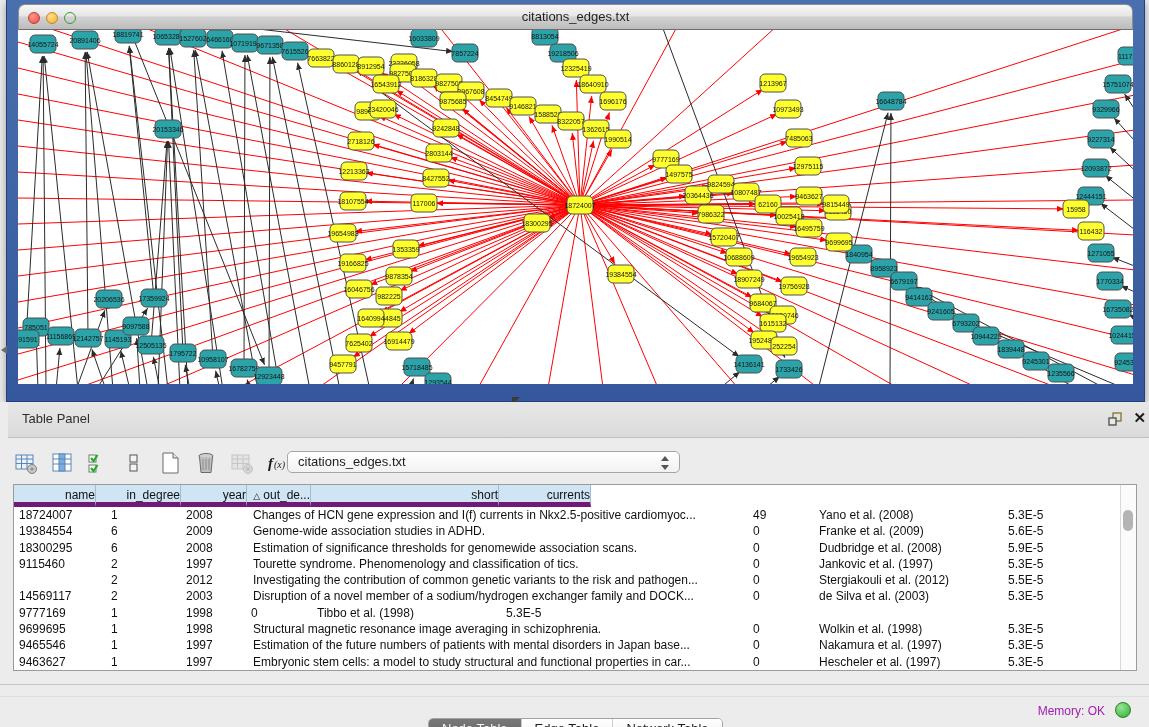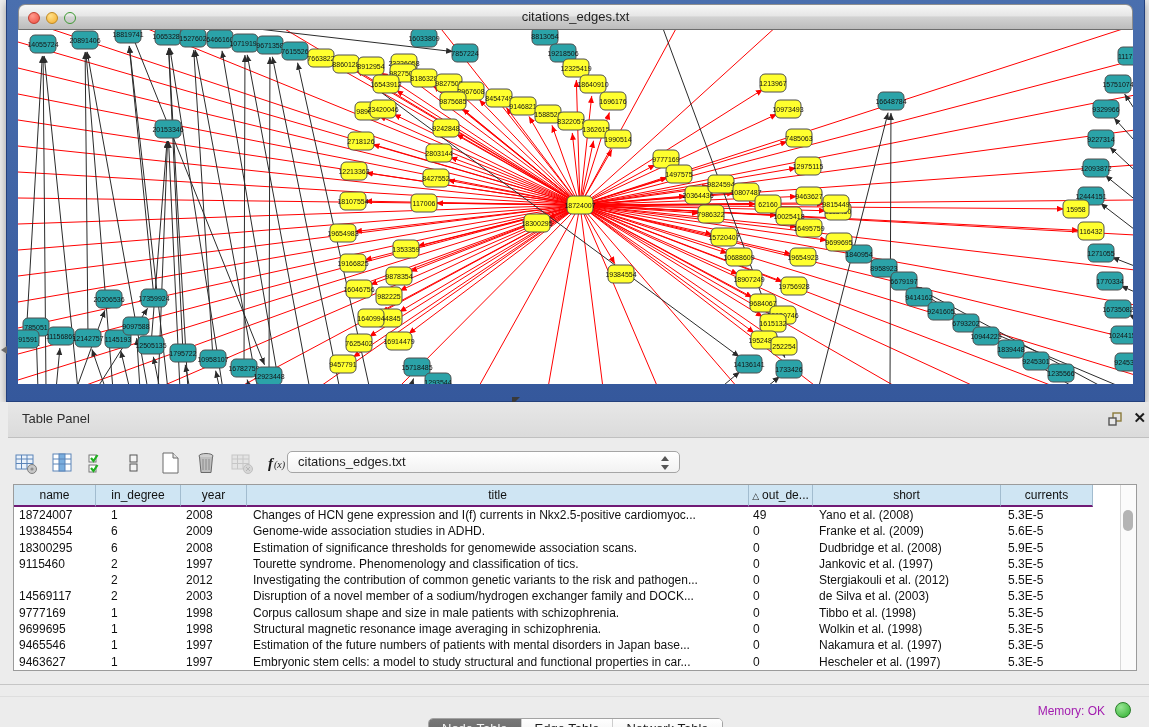--- a/index.html
+++ b/index.html
@@ -37,22 +37,22 @@
     border:1px solid #a5a5a5;border-radius:5px;background:linear-gradient(#ffffff,#f2f2f2);
     font-size:13px;color:#1d1d1d;line-height:20px;padding-left:10px;}
   .spinner{position:absolute;right:9px;top:3px;width:9px;height:16px;}
   .spinner i{position:absolute;left:0;width:0;height:0;border-left:4.5px solid transparent;border-right:4.5px solid transparent;}
   .spinner .up{top:1px;border-bottom:5px solid #555;}
   .spinner .dn{bottom:1px;border-top:5px solid #555;}
 
   .table-wrap{position:absolute;left:13px;top:82px;width:1124px;height:187px;background:#fff;
     border:1px solid #9b9b9b;box-sizing:border-box;overflow:hidden;}
   .thead{display:flex;height:22px;}
-  .th{box-sizing:border-box;background:#cfe5f3;border-right:1px solid #a2bccf;border-bottom:2px solid #701a75;
-    font-size:12px;color:#111;text-align:center;line-height:21px;white-space:nowrap;overflow:hidden;}
+  .th{box-sizing:border-box;background:#cfe5f3;border-right:1px solid #a2bccf;border-bottom:5px solid #701a75;
+    font-size:12px;color:#111;text-align:right;line-height:21px;white-space:nowrap;overflow:hidden;}
   .sort-tri{font-size:9px;margin-right:3px;color:#222;}
   .tr{display:flex;height:16.3px;}
   .td{box-sizing:border-box;font-size:12px;color:#101010;line-height:16.3px;white-space:nowrap;overflow:hidden;}
   .vscroll{position:absolute;right:0;top:0;bottom:0;width:15px;background:#fbfbfb;border-left:1px solid #d8d8d8;}
   .vthumb{position:absolute;left:2px;top:25px;width:10px;height:21px;background:#b4b4b4;border-radius:6px;}
 
   .tabs-line{position:absolute;left:0;top:282px;width:100%;height:1px;background:#c6c6c6;}
   .tabs{position:absolute;left:428px;top:272px;height:21px;display:flex;border:1px solid #a3a3a3;
     border-radius:5px;overflow:hidden;background:#fff;box-shadow:0 1px 0 rgba(255,255,255,.7);margin-top:44px;}
   .tab{padding:0 13px;line-height:20px;font-size:13px;color:#1e1e1e;background:linear-gradient(#fff,#efefef);
@@ -854,21 +854,20 @@
         <i class="up"></i>
         <i class="dn"></i>
       </span>
   </div>
 
   <div class="table-wrap">
     <div class="thead" id="thead">
         <div class="th" style="width: 82px;">name</div>
         <div class="th" style="width: 85px;">in_degree</div>
         <div class="th" style="width: 66px;">year</div>
-        <div class="th" style="width: 502px;">title</div>
         <div class="th" style="width: 64px;"><span class="sort-tri">△</span>out_de...</div>
         <div class="th" style="width: 188px;">short</div>
         <div class="th" style="width: 92px;">currents</div>
       </div>
     <div id="tbody">
         <div class="tr">
           <div class="td" style="width: 82px; padding-left: 5px;">18724007</div>
           <div class="td" style="width: 85px; padding-left: 15px;">1</div>
           <div class="td" style="width: 66px; padding-left: 5px;">2008</div>
           <div class="td" style="width: 502px; padding-left: 6px;">Changes of HCN gene expression and I(f) currents in Nkx2.5-positive cardiomyoc...</div>
@@ -918,21 +917,20 @@
           <div class="td" style="width: 66px; padding-left: 5px;">2003</div>
           <div class="td" style="width: 502px; padding-left: 6px;">Disruption of a novel member of a sodium/hydrogen exchanger family and DOCK...</div>
           <div class="td" style="width: 64px; padding-left: 4px;">0</div>
           <div class="td" style="width: 188px; padding-left: 6px;">de Silva et al. (2003)</div>
           <div class="td" style="width: 92px; padding-left: 7px;">5.3E-5</div>
         </div>
         <div class="tr">
           <div class="td" style="width: 82px; padding-left: 5px;">9777169</div>
           <div class="td" style="width: 85px; padding-left: 15px;">1</div>
           <div class="td" style="width: 66px; padding-left: 5px;">1998</div>
-          <div class="td" style="width: 502px; padding-left: 6px;">Corpus callosum shape and size in male patients with schizophrenia.</div>
           <div class="td" style="width: 64px; padding-left: 4px;">0</div>
           <div class="td" style="width: 188px; padding-left: 6px;">Tibbo et al. (1998)</div>
           <div class="td" style="width: 92px; padding-left: 7px;">5.3E-5</div>
         </div>
         <div class="tr">
           <div class="td" style="width: 82px; padding-left: 5px;">9699695</div>
           <div class="td" style="width: 85px; padding-left: 15px;">1</div>
           <div class="td" style="width: 66px; padding-left: 5px;">1998</div>
           <div class="td" style="width: 502px; padding-left: 6px;">Structural magnetic resonance image averaging in schizophrenia.</div>
           <div class="td" style="width: 64px; padding-left: 4px;">0</div>

